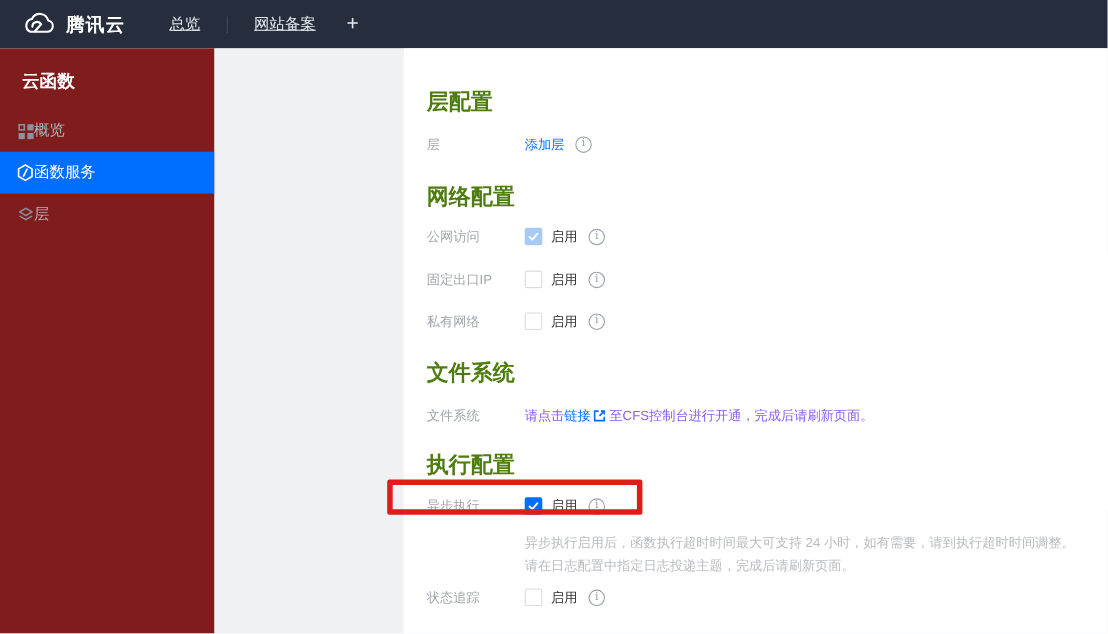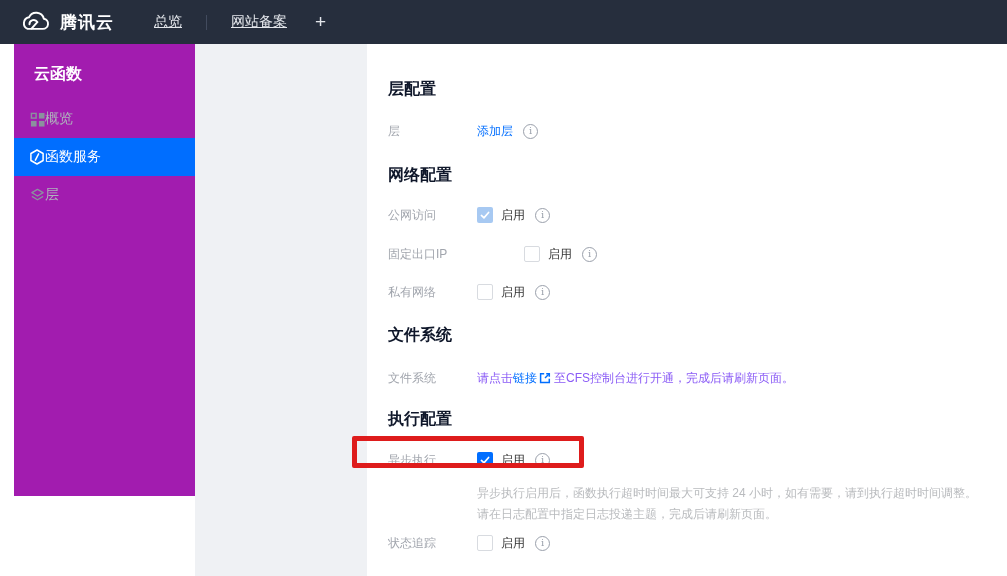--- a/index.html
+++ b/index.html
@@ -9,32 +9,32 @@
   
   .navbar { position:absolute; top:0; left:0; width:1007px; height:44px; background:#262e3d; display:flex; color:#fff; }
   .brand { display:flex; align-items:center; margin-left:18px; cursor:pointer; }
   .brand-name { font-size:17px; font-weight:bold; color:#fff; margin-left:9px; letter-spacing:1px; }
   .nav-items { display:flex; align-items:center; margin-left:26px; height:44px; }
   .nav-item { font-size:14px; color:#e3e6eb; padding:0 14px; height:44px; display:flex; align-items:center; gap:6px; cursor:pointer;text-decoration:underline; }
   .nav-divider { width:1px; height:15px; background:#424b5e; margin:0 10px; }
   .nav-plus { font-size:19px; color:#e3e6eb; padding:0 14px; cursor:pointer; }
 
   
-  .sidebar { position:absolute; top:44px; left:14px; width:195px; height:452px; background:#a21caf; }
+  .sidebar { position:absolute; top:44px; left:0; width:195px; height:532px; background:#7f1d1d; }
   .sidebar-title { color:#fff; font-size:16px; font-weight:bold; padding:20px 0 0 20px; }
   .menu { position:absolute; top:56px; left:0; width:195px; }
   .menu-item { height:38px; display:flex; align-items:center; padding-left:15px; gap:0; font-size:14px; color:#aeb3bc; cursor:pointer; }
   .menu-item.active { background:#006eff; color:#fff; }
   .menu-item .mi { width:16px; height:16px; flex:0 0 16px; display:flex; align-items:center; justify-content:center; }
 
   
   .content-bg { position:absolute; top:44px; left:195px; width:812px; height:532px; background:#eff1f4; }
   .card { position:absolute; top:44px; left:367px; width:640px; height:532px; background:#fff; }
 
-  .sec-heading { position:absolute; left:388px; font-size:16px; font-weight:bold; color:#0f172a; white-space:nowrap; }
+  .sec-heading { position:absolute; left:388px; font-size:20px; font-weight:bold; color:#4d7c0f; white-space:nowrap; }
   .form-row { position:absolute; left:388px; height:20px; display:flex; align-items:center; font-size:12px; white-space:nowrap; }
   .row-label { width:89px; color:#a1a5ad; flex:0 0 89px; }
   .row-ctrl { display:flex; align-items:center; }
   .link { color:#006eff; cursor:pointer; }
   .enable-txt { color:#333; margin-left:8px; }
   .plain-txt { color:#8b5cf6;text-align:center; }
 
   .checkbox { width:16px; height:16px; border-radius:2px; display:inline-flex; align-items:center; justify-content:center; cursor:pointer; flex:0 0 16px; }
   .cb-unchecked { background:#fff; border:1px solid #d8dbe0; }
   .cb-checked { background:#006eff; }
@@ -129,21 +129,21 @@
     <span class="row-ctrl">
       <span class="checkbox cb-checked-disabled">
         <svg width="12" height="12" viewBox="0 0 16 16">
             <polyline points="3.2,8.6 6.6,11.8 12.8,4.6" fill="none" stroke="#ffffff" stroke-width="2.2" stroke-linecap="round" stroke-linejoin="round"></polyline>
           </svg>
       </span>
       <span class="enable-txt">启用</span>
       <span class="info-icon">i</span>
     </span>
   </div>
-  <div class="form-row" style="top:244px;gap:47px;">
+  <div class="form-row" style="top:244px;">
     <span class="row-label">固定出口IP</span>
     <span class="row-ctrl">
       <span class="checkbox cb-unchecked"></span>
       <span class="enable-txt">启用</span>
       <span class="info-icon">i</span>
     </span>
   </div>
   <div class="form-row" style="top:282px;">
     <span class="row-label">私有网络</span>
     <span class="row-ctrl">

